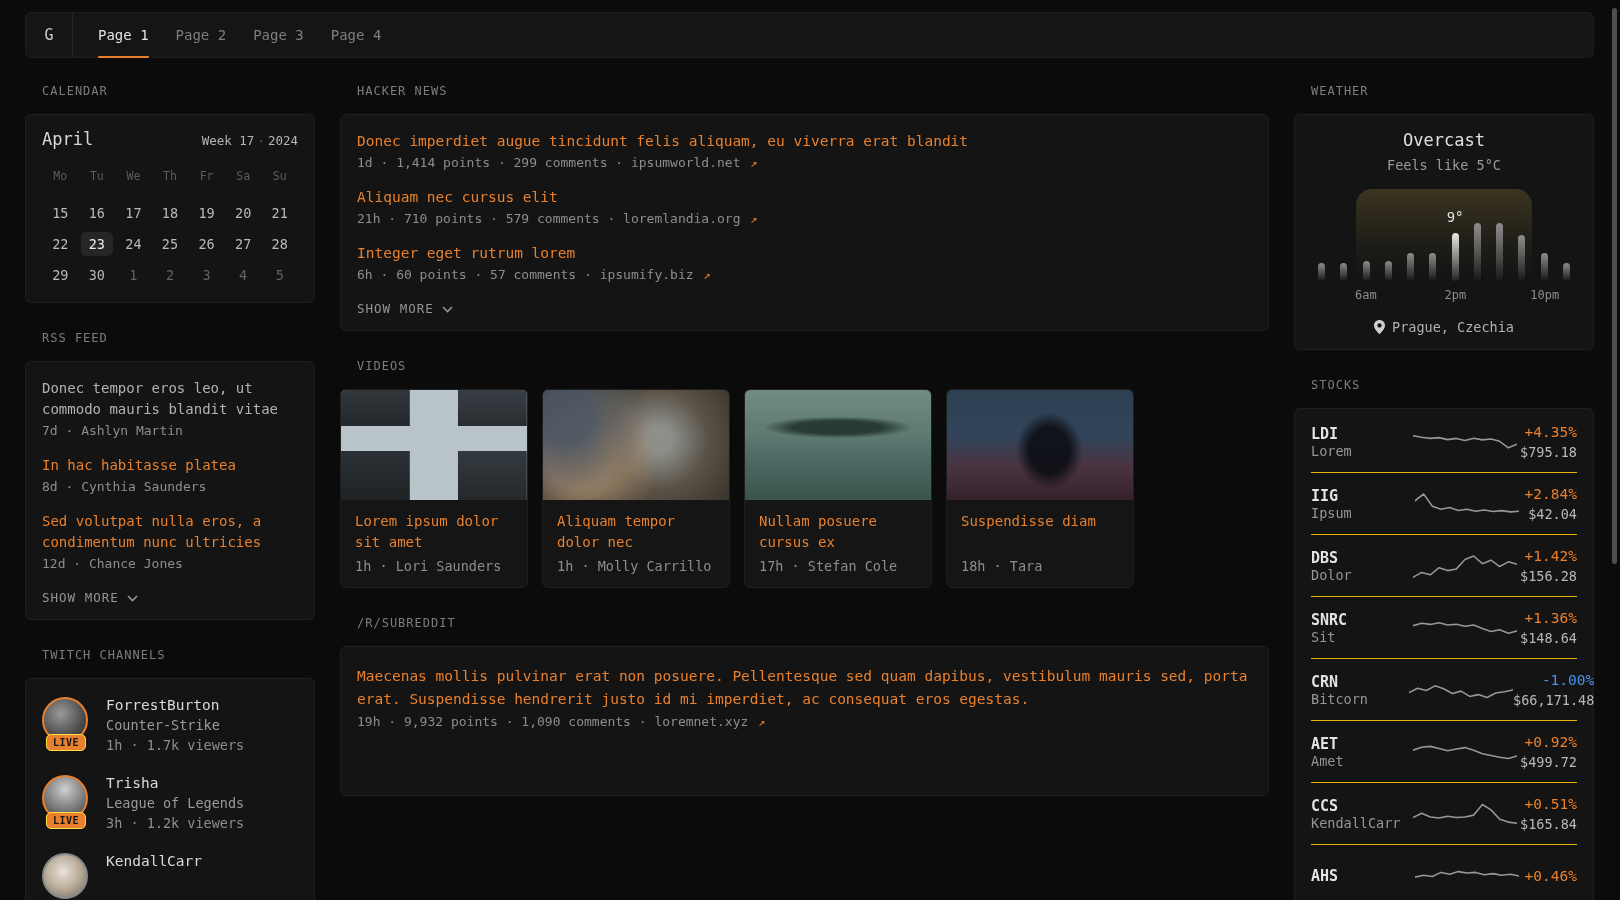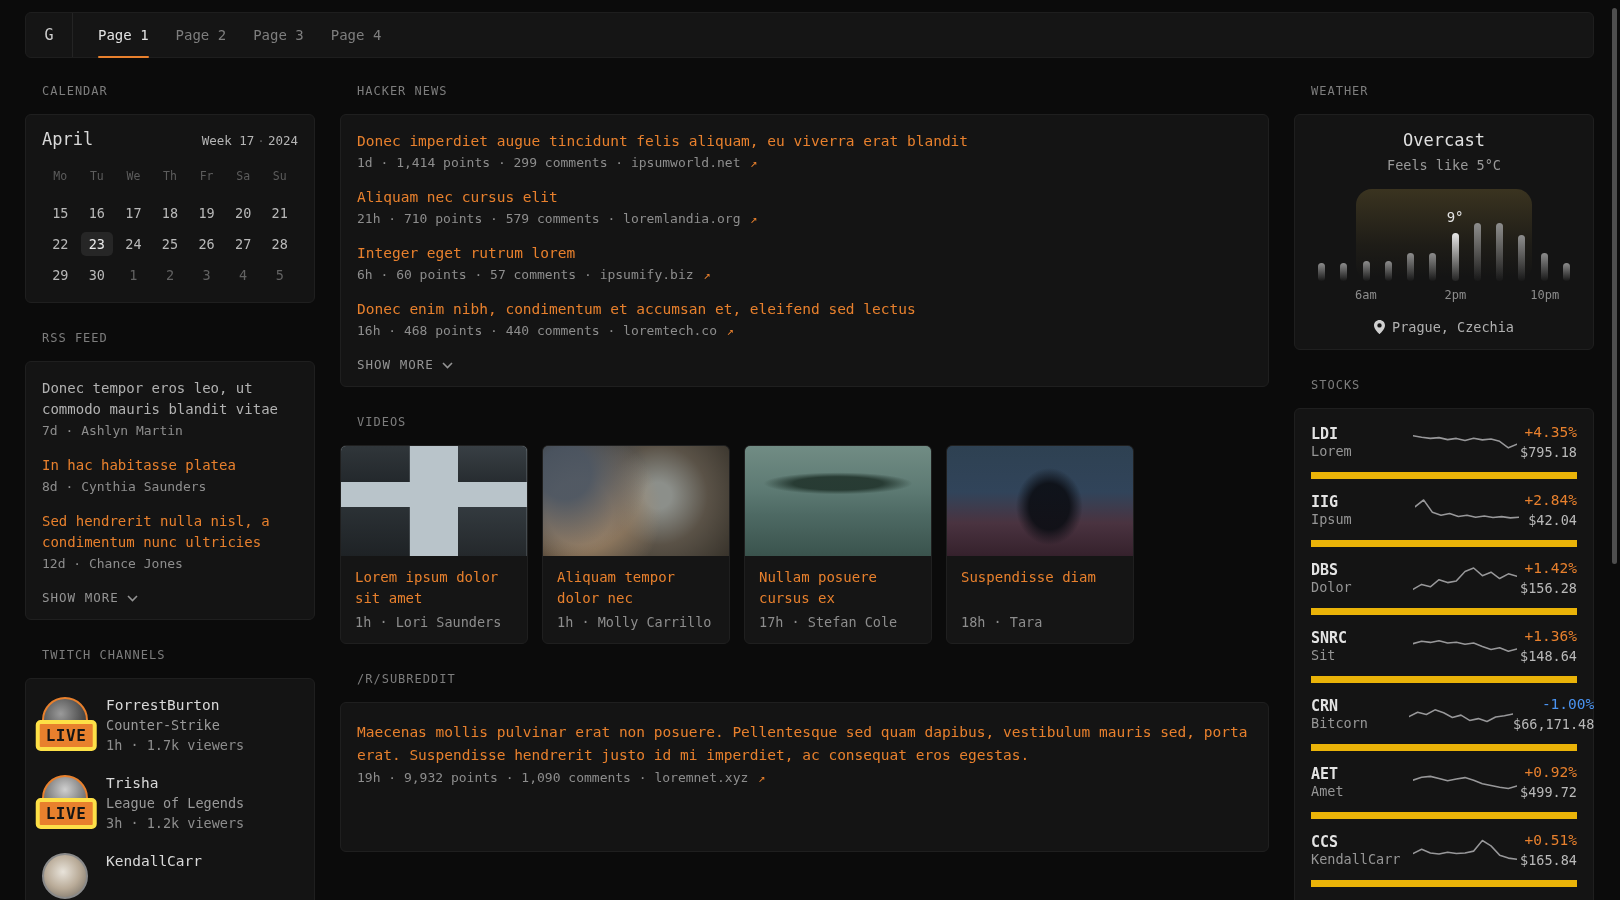--- a/index.html
+++ b/index.html
@@ -92,22 +92,22 @@
   .avatar-wrap{ position:relative; flex:0 0 48px; }
   .avatar{
     width:46px; height:46px; border-radius:50%; border:2px solid #8a8a8a;
   }
   .channel.live .avatar{ border-color:var(--accent); }
   .avatar-1{ background:radial-gradient(circle at 40% 35%, #9a9a9a, #4d4d4d 60%, #262626); }
   .avatar-2{ background:radial-gradient(circle at 50% 30%, #cfcfcf, #8a8a8a 45%, #3a3a3a); }
   .avatar-3{ background:radial-gradient(circle at 45% 40%, #e8e3da, #b9ab98 50%, #6b655c); }
   .live-badge{
     position:absolute; bottom:-8px; left:50%; transform:translateX(-50%);
-    background:var(--accent); color:#151515; font-size:16px; font-weight:bold;
-    padding:2px 6px; border-radius:5px; border:4px solid #fde047; letter-spacing:0.5px;
+    background:var(--accent); color:#151515; font-size:10px; font-weight:bold;
+    padding:2px 6px; border-radius:5px; border:1px solid #fde047; letter-spacing:0.5px;
   }
   .channel:not(.live) .live-badge{ display:none; }
   .ch-name{ font-size:14.5px; color:#d9d9d9; }
   .ch-cat{ font-size:13.5px; color:#9a9a9a; margin-top:4px; }
   .ch-meta{ font-size:13.5px; color:#8d8d8d; margin-top:4px; }
   .ch-cat:empty,.ch-meta:empty{ display:none; }
 
   
   .videos-row{ display:flex; gap:14px; overflow:hidden; }
   .video-card{ flex:0 0 188px; background:#151515; border:1px solid var(--card-border); border-radius:6px; overflow:hidden; cursor:pointer; }
@@ -170,21 +170,21 @@
   .wbar-label{ position:absolute; left:50%; transform:translateX(-50%); color:#e3e3e3; font-size:14px; white-space:nowrap; }
   .wbar-label:empty{ display:none; }
   .w-hours{ position:relative; height:16px; margin:7px auto 0; width:252px; }
   .w-hour{ position:absolute; transform:translateX(-50%); font-size:12px; color:#8d8d8d; top:0; }
   .w-loc{ margin-top:15px; display:flex; align-items:center; justify-content:center; gap:7px; font-size:13.5px; color:#b0b0b0; }
   .pin{ fill:#cfcfcf; }
 
   
   .stocks{ padding:2px 16px; }
   .stock-row{ display:flex; align-items:center; padding:13px 0 12px; }
-  .stock-row + .stock-row{ border-top:7px solid #eab308; }
+  .stock-row + .stock-row{ border-top:1px solid #eab308; }
   .st-id{ width:98px; flex:0 0 98px; }
   .st-ticker{ font-size:15px; font-weight:bold; color:#e3e3e3; }
   .st-name{ font-size:13.5px; color:#969696; }
   .st-name:empty{ display:none; }
   .spark{ flex:1 1 auto; display:flex; justify-content:center; }
   .spark svg{ width:104px; height:36px; }
   .spark polyline{ fill:none; stroke:#98989a; stroke-width:1.4; stroke-linejoin:round; stroke-linecap:round; }
   .st-val{ margin-left:auto; text-align:right; }
   .st-change{ font-size:14.5px; color:var(--accent); }
   .stock-row.negative .st-change{ color:var(--negative); }
@@ -345,21 +345,21 @@
                 <div class="feed-title">Donec tempor eros leo, ut commodo mauris blandit vitae</div>
                 <div class="feed-meta">7d · Ashlyn Martin</div>
               </div>
 
               <div class="feed-item">
                 <div class="feed-title">In hac habitasse platea</div>
                 <div class="feed-meta">8d · Cynthia Saunders</div>
               </div>
 
               <div class="feed-item">
-                <div class="feed-title">Sed hendrerit nulla nisl, a condimentum nunc ultricies</div>
+                <div class="feed-title">Sed volutpat nulla eros, a condimentum nunc ultricies</div>
                 <div class="feed-meta">12d · Chance Jones</div>
               </div>
             </div>
           <div class="show-more">
             <span>SHOW MORE</span>
             <svg class="chev" width="11" height="8" viewBox="0 0 11 8">
                 <polyline points="1,2 5.5,6.5 10,2"></polyline>
               </svg>
           </div>
         </div>
@@ -433,27 +433,20 @@
               </div>
 
               <div class="feed-item">
                 <div class="feed-title">Integer eget rutrum lorem</div>
                 <div class="feed-meta">
                   <span>6h · 60 points · 57 comments · ipsumify.biz</span>
                   <span class="arrow-ic">↗</span>
                 </div>
               </div>
 
-              <div class="feed-item">
-                <div class="feed-title">Donec enim nibh, condimentum et accumsan et, eleifend sed lectus</div>
-                <div class="feed-meta">
-                  <span>16h · 468 points · 440 comments · loremtech.co</span>
-                  <span class="arrow-ic">↗</span>
-                </div>
-              </div>
             </div>
           <div class="show-more">
             <span>SHOW MORE</span>
             <svg class="chev" width="11" height="8" viewBox="0 0 11 8">
                 <polyline points="1,2 5.5,6.5 10,2"></polyline>
               </svg>
           </div>
         </div>
       </div>
 

